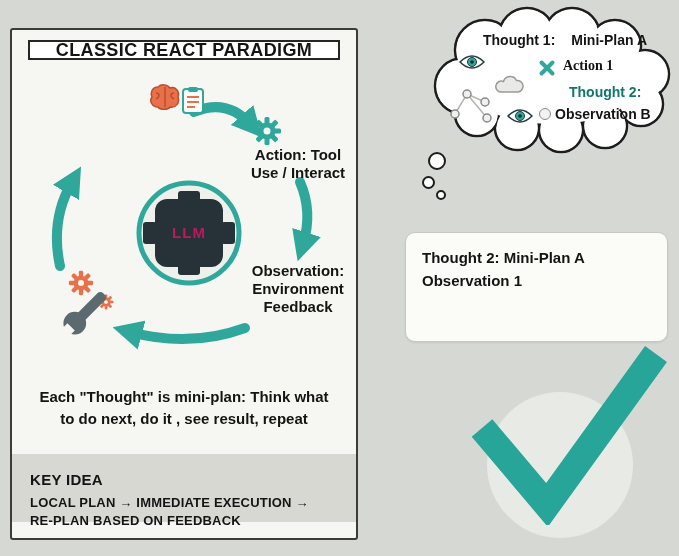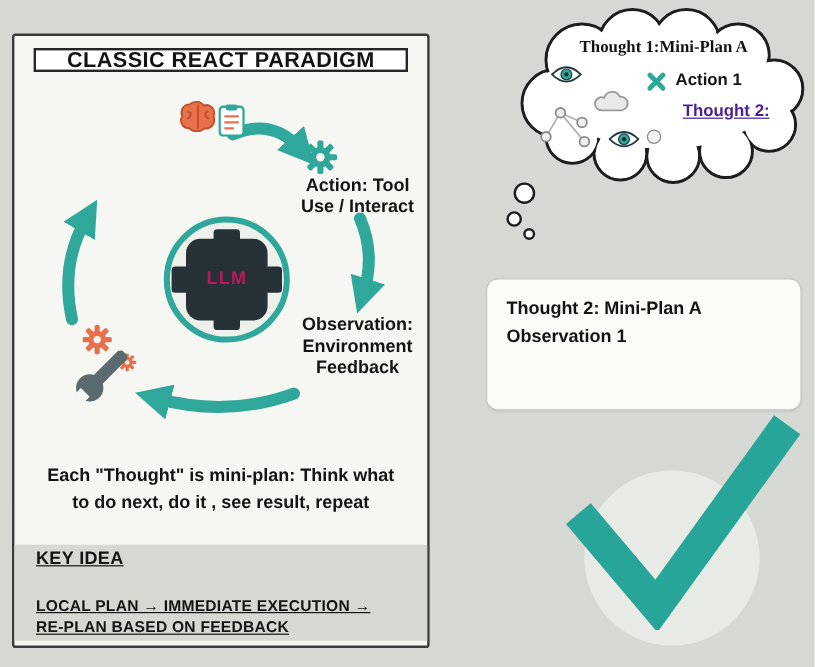--- a/index.html
+++ b/index.html
@@ -25,31 +25,31 @@
   .cyc-label { font-size: 15px; font-weight: 700; line-height: 18px; text-align: center; }
   .llm-label {
     left: 149px; top: 194px; width: 56px; text-align: center;
     color: #be185d; font-size: 15px; font-weight: 800; letter-spacing: 1px;
   }
   .caption {
     left: 0; top: 356px; width: 344px; text-align: center;
     font-size: 15px; font-weight: 700; line-height: 22px;
   }
   .footer {
-    left: 0; top: 424px; width: 344px; height: 80px;
-    background: #d7d8d2; padding: 3px 18px 0 18px; text-decoration: underline;
+    left: 0; top: 424px; width: 344px; height: 68px;
+    background: #d7d8d2; padding: 17px 18px 0 18px;
   }
   .footer-heading { font-size: 15px; font-weight: 800; letter-spacing: .3px; }
   .footer-line { font-size: 13px; font-weight: 700; line-height: 18px; letter-spacing: .2px; }
-  .footer-lines { margin-top: 22px; }
+  .footer-lines { margin-top: 6px; }
 
   
   .bubble-wrap { left: 425px; top: 4px; width: 252px; height: 152px; }
   .bubble-text { font-size: 14px; font-weight: 700; white-space: nowrap; }
-  .teal { color: #4c1d95; text-decoration: underline; }
+  .teal { color: #0f766e; }
   .tail-bubble { border-radius: 50%; background: #ffffff; border: 2px solid #1d1d1d; }
   .node-circle { width: 12px; height: 12px; border-radius: 50%; background: #f2f2f2; border: 1.5px solid #8a8a8a; }
 
   
   .result-box {
     left: 405px; top: 232px; width: 263px; height: 110px;
     background: #fbfbf8; border: 1px solid #c8c8c2; border-radius: 10px;
     padding: 13px 16px; box-shadow: 0 1px 2px rgba(0,0,0,.08);
   }
   .result-line { font-size: 15px; font-weight: 700; line-height: 23px; white-space: nowrap; }
@@ -225,26 +225,27 @@
       <circle cx="13" cy="8" r="4.5" fill="#2fa79a" stroke="#223a3e" stroke-width="1"></circle>
       <circle cx="13" cy="8" r="1.8" fill="#12292e"></circle>
     </svg>
     <svg class="abs" style="left:112px; top:54px;" width="20" height="20" viewBox="0 0 20 20">
       <circle cx="10" cy="10" r="9" fill="#ffffff" opacity="0.9"></circle>
       <path d="M4.5 4.5 L15.5 15.5 M15.5 4.5 L4.5 15.5" stroke="#2fa79a" stroke-width="4" stroke-linecap="round"></path>
     </svg>
     <div class="abs node-circle" style="left:114px; top:104px;"></div>
 
     
-    <div class="abs bubble-text" style="left:58px; top:28px; display:flex; font-family:Liberation Serif, serif;">
+    <div class="abs bubble-text" style="left:58px; top:28px; display:flex; gap:16px;">
       <span>Thought 1:</span>
       <span>Mini-Plan A</span>
     </div>
-    <div class="abs bubble-text" style="left:138px; top:54px;">Action 1</div>
+    <div class="abs bubble-text" style="left:138px; top:54px;font-family:Liberation Serif, serif;">Action 1</div>
     <div class="abs bubble-text teal" style="left:144px; top:80px;">Thought 2:</div>
+    <div class="abs bubble-text" style="left:130px; top:102px;">Observation B</div>
   </div>
 
   <div class="abs tail-bubble" style="left:428px; top:152px; width:18px; height:18px;"></div>
   <div class="abs tail-bubble" style="left:422px; top:176px; width:13px; height:13px;"></div>
   <div class="abs tail-bubble" style="left:436px; top:190px; width:10px; height:10px;"></div>
 
   <div class="abs result-box">
     <div class="result-line">Thought 2: Mini-Plan A</div>
     <div class="result-line">Observation 1</div>
   </div>

